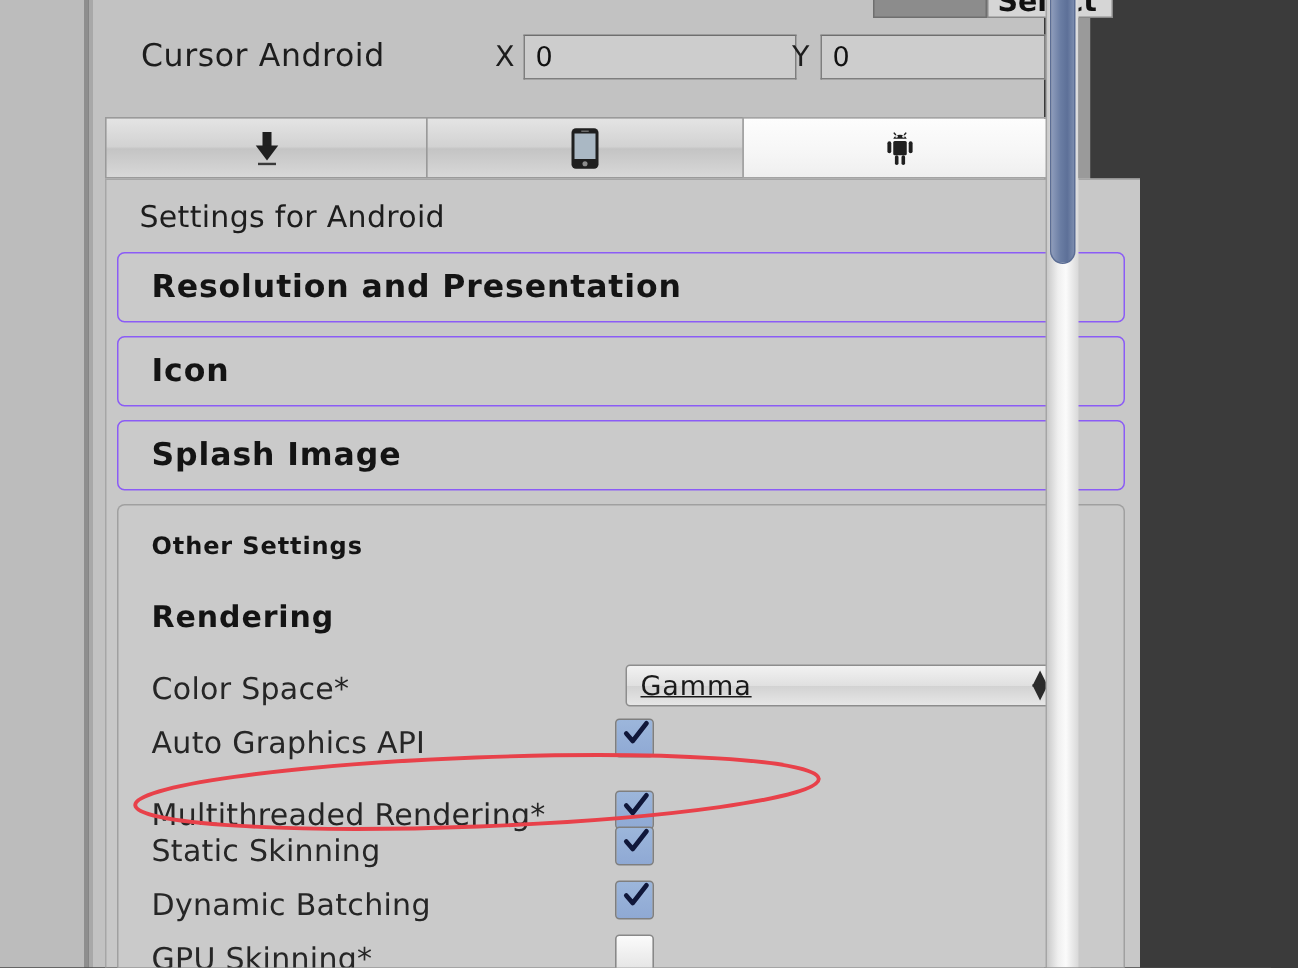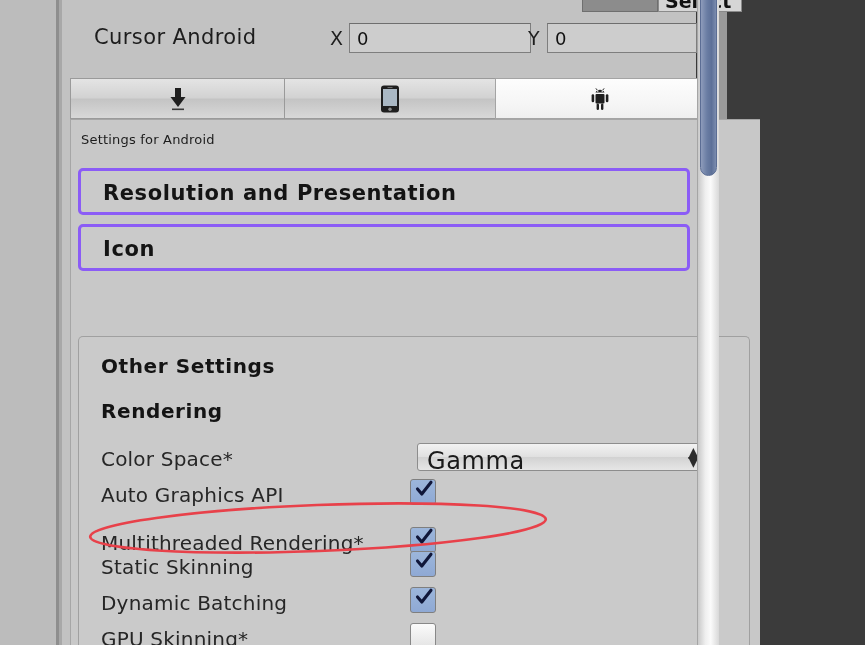--- a/index.html
+++ b/index.html
@@ -170,33 +170,33 @@
     position: absolute;
     left: 8px; top: 119px;
     width: 690px; height: 526px;
     background: #c8c8c8;
     border-top: 1px solid #a6a6a6;
     border-left: 1px solid #a6a6a6;
     box-sizing: border-box;
   }
   .settings-title {
     position: absolute;
-    left: 10px; top: 12px;
-    font-size: 13px;
+    left: 22px; top: 12px;
+    font-size: 20px;
     color: #1d1d1d;
     letter-spacing: 0.2px;
   }
 
   .foldout {
     position: absolute;
     left: 7px;
-    width: 612px;
+    width: 672px;
     height: 47px;
     background: #cacaca;
-    border: 3px solid #8b5cf6;
+    border: 1px solid #8b5cf6;
     border-radius: 5px;
     box-sizing: border-box;
   }
   .foldout .ftitle {
     position: absolute;
     left: 22px; top: 10px;
     font-size: 21px;
     font-weight: bold;
     color: #141414;
     letter-spacing: 0.6px;
@@ -213,21 +213,21 @@
     width: 672px; height: 310px;
     background: #cacaca;
     border: 1px solid #a0a0a0;
     border-bottom: none;
     border-radius: 5px 5px 0 0;
     box-sizing: border-box;
   }
   .panel-open .ptitle {
     position: absolute;
     left: 22px; top: 17px;
-    font-size: 20px;
+    font-size: 16px;
     font-weight: bold;
     color: #141414;
     letter-spacing: 0.6px;
   }
   .panel-open .psub {
     position: absolute;
     left: 22px; top: 62px;
     font-size: 20px;
     font-weight: bold;
     color: #141414;
@@ -256,23 +256,24 @@
     left: 316px; top: 0;
     width: 290px; height: 28px;
     background: linear-gradient(to bottom, #f2f2f2 0%, #e0e0e0 50%, #d2d2d2 51%, #e6e6e6 100%);
     border: 1px solid #8d8d8d;
     border-radius: 3px;
     box-sizing: border-box;
   }
   .popup .pval {
     position: absolute;
     left: 9px; top: 3px;
-    font-size: 24px;
+    font-size: 18px;
     color: #1a1a1a;
     letter-spacing: 0.6px;
+    text-decoration: underline;
   }
   .popup .parrows {
     position: absolute;
     right: 8px; top: 4px;
     width: 10px; height: 19px;
     font-size: 14px;
     line-height: 9px;
     color: #2b2b2b;
     text-align: center;
   }
@@ -403,20 +404,23 @@
       <div class="settings-title">Settings for Android</div>
 
       <div class="foldout fold-1">
         <div class="ftitle">Resolution and Presentation</div>
       </div>
 
       <div class="foldout fold-2">
         <div class="ftitle">Icon</div>
       </div>
 
+      <div class="foldout fold-3">
+        <div class="ftitle">Splash Image</div>
+      </div>
 
       <div class="panel-open">
         <div class="ptitle">Other Settings</div>
         <div class="psub">Rendering</div>
 
         <div class="prop-row" style="top:106px;">
           <div class="prop-label">Color Space*</div>
           <div class="popup">
             <div class="pval">Gamma</div>
             <div class="parrows">▲<br>▼</div>

